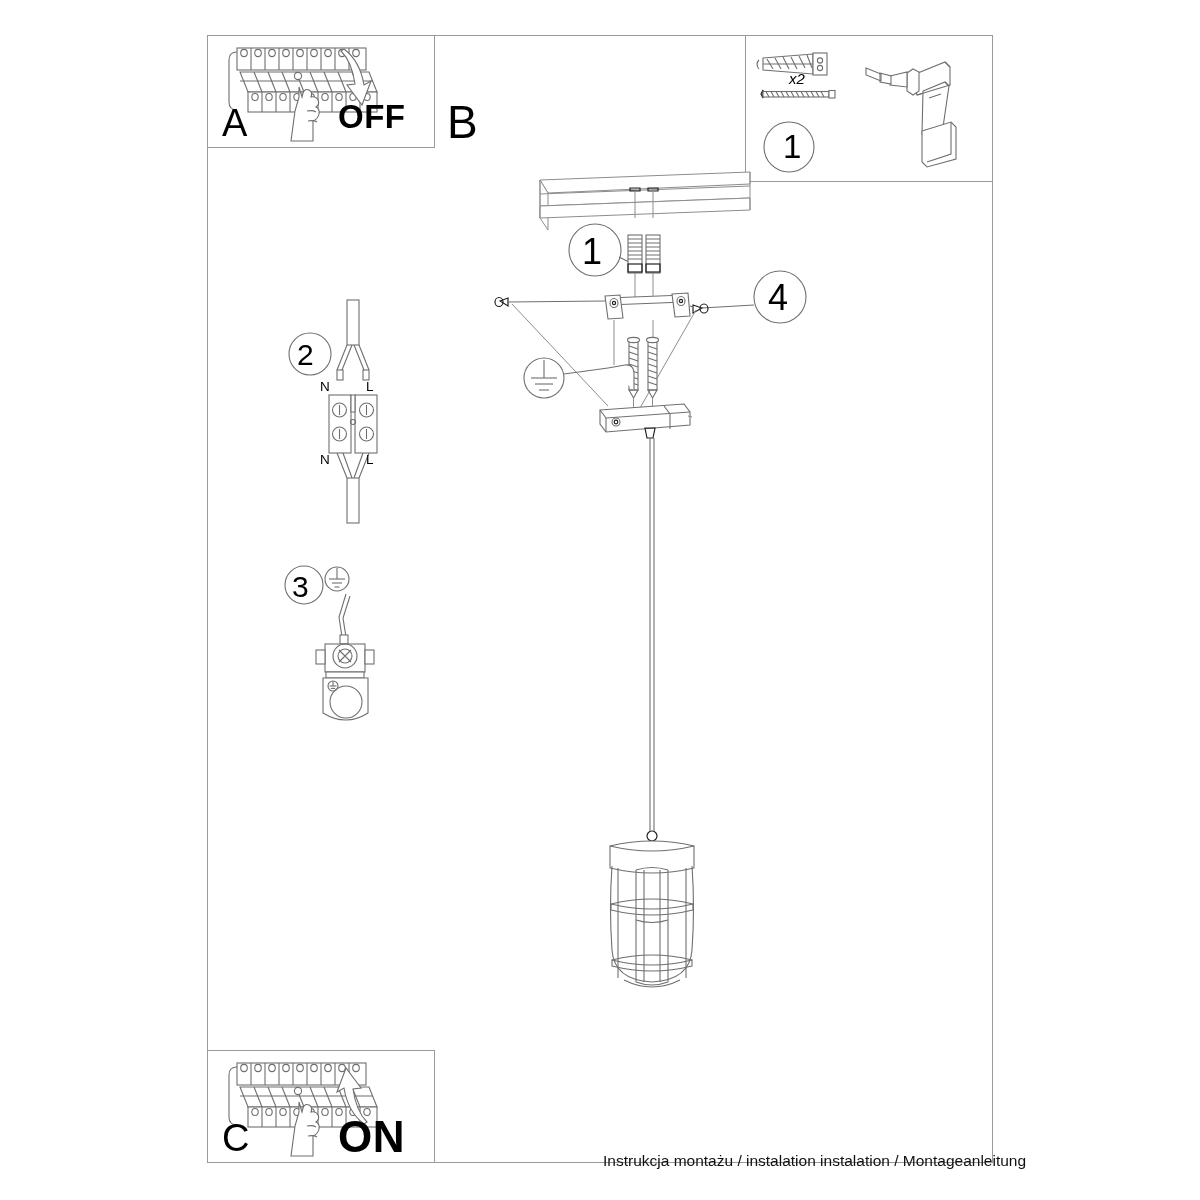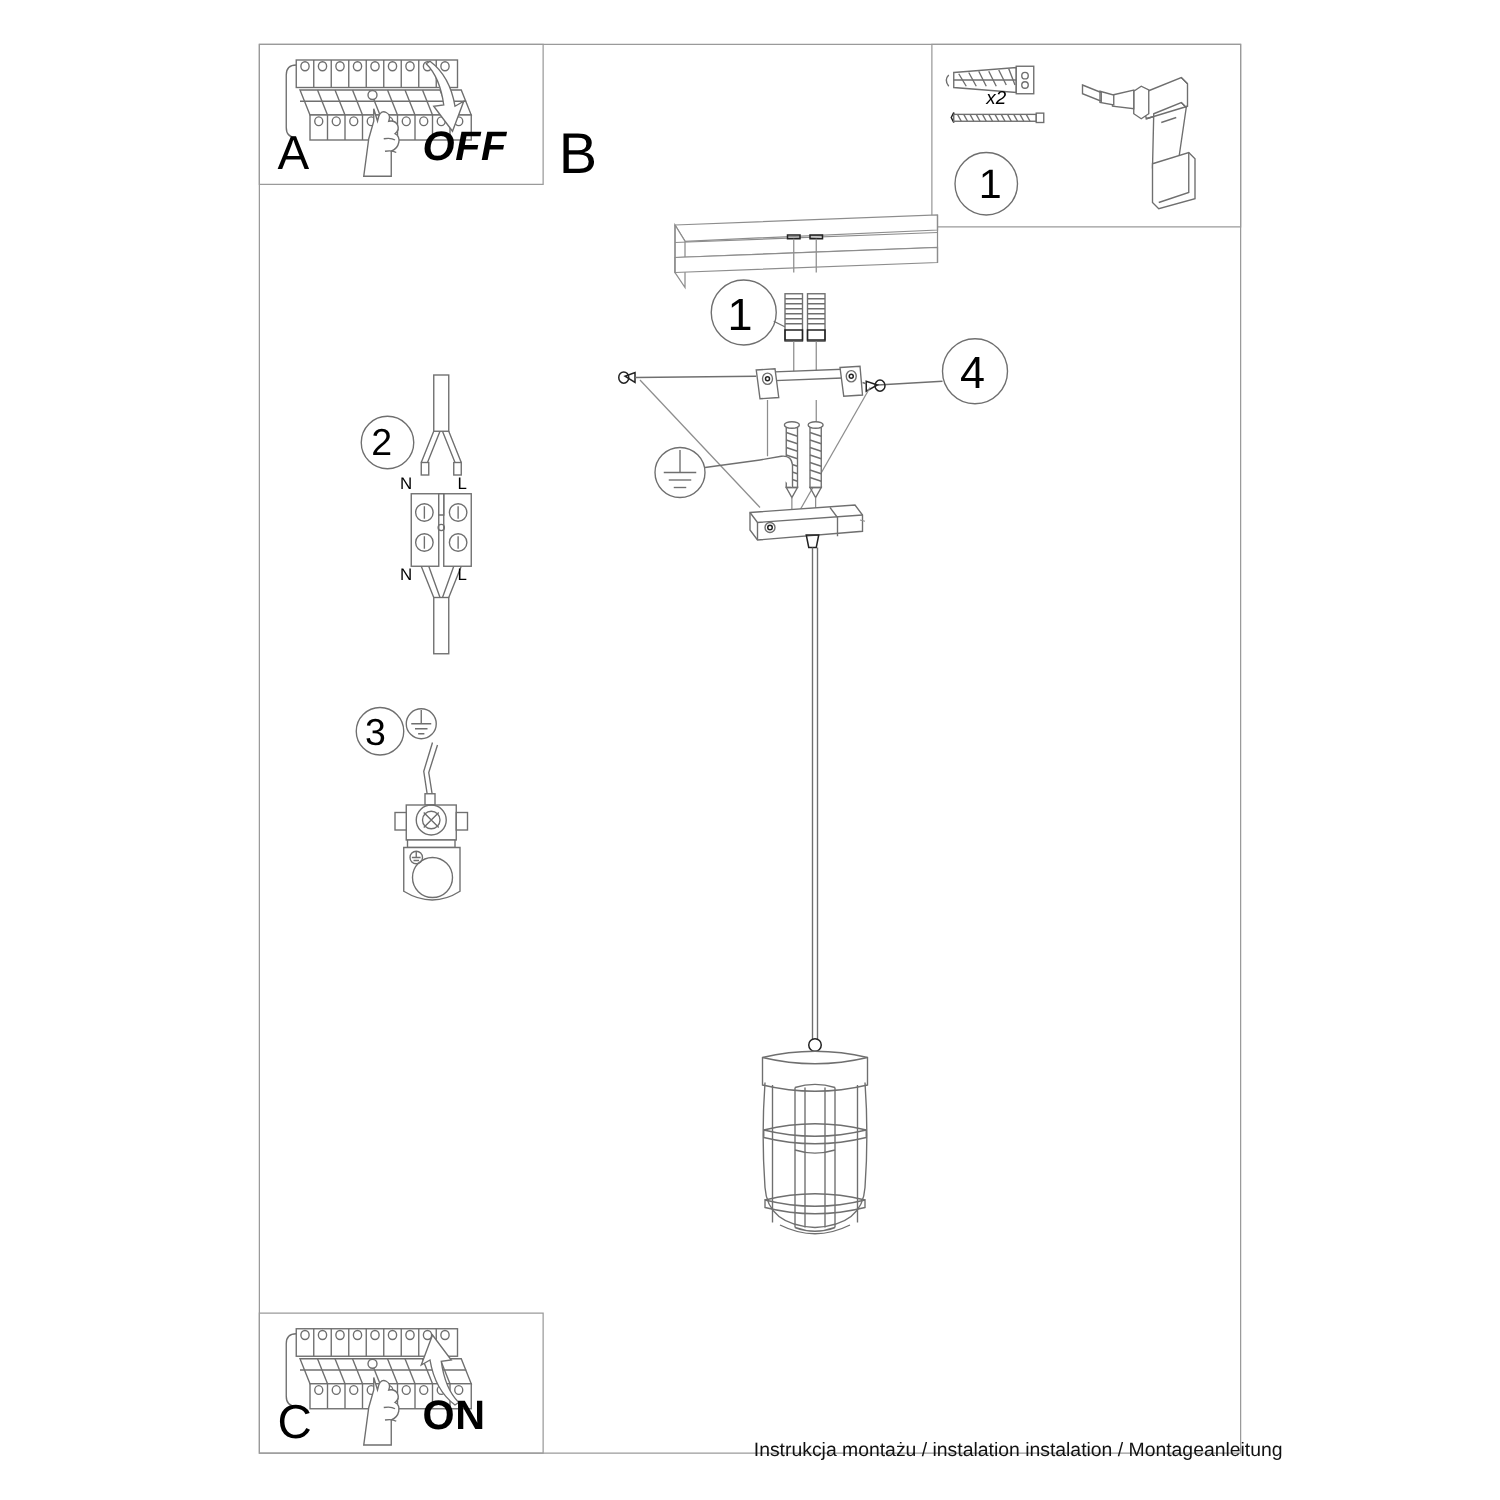--- a/index.html
+++ b/index.html
@@ -34,22 +34,22 @@
   .lbl {
     position: absolute;
     color: #000;
     font-family: "Liberation Sans", sans-serif;
     white-space: pre;
     line-height: 1;
   }
   #label-a { left: 222px; top: 104px; font-size: 38px; }
   #label-c { left: 222px; top: 1119px; font-size: 38px; }
   #label-b { left: 447px; top: 99px; font-size: 46px; font-weight: 500;}
-  #label-off { left: 338px; top: 100px; font-size: 33px; font-weight: 600; letter-spacing:.5px;font-style:italic;}
-  #label-on  { left: 338px; top: 1115px; font-size: 33px; font-weight: 600; letter-spacing:.5px;}
+  #label-off { left: 338px; top: 100px; font-size: 33px; font-weight: 600; letter-spacing:.5px;}
+  #label-on  { left: 338px; top: 1115px; font-size: 44px; font-weight: 600; letter-spacing:.5px;}
   #label-x2  { left: 789px; top: 71px; font-size: 15px; font-style: italic; }
 
   .caption {
     position: absolute;
     left: 603px; top: 1111px;
     font-size: 15.5px;
     color: #111;
     line-height: 20px;
     white-space: pre;
   }

